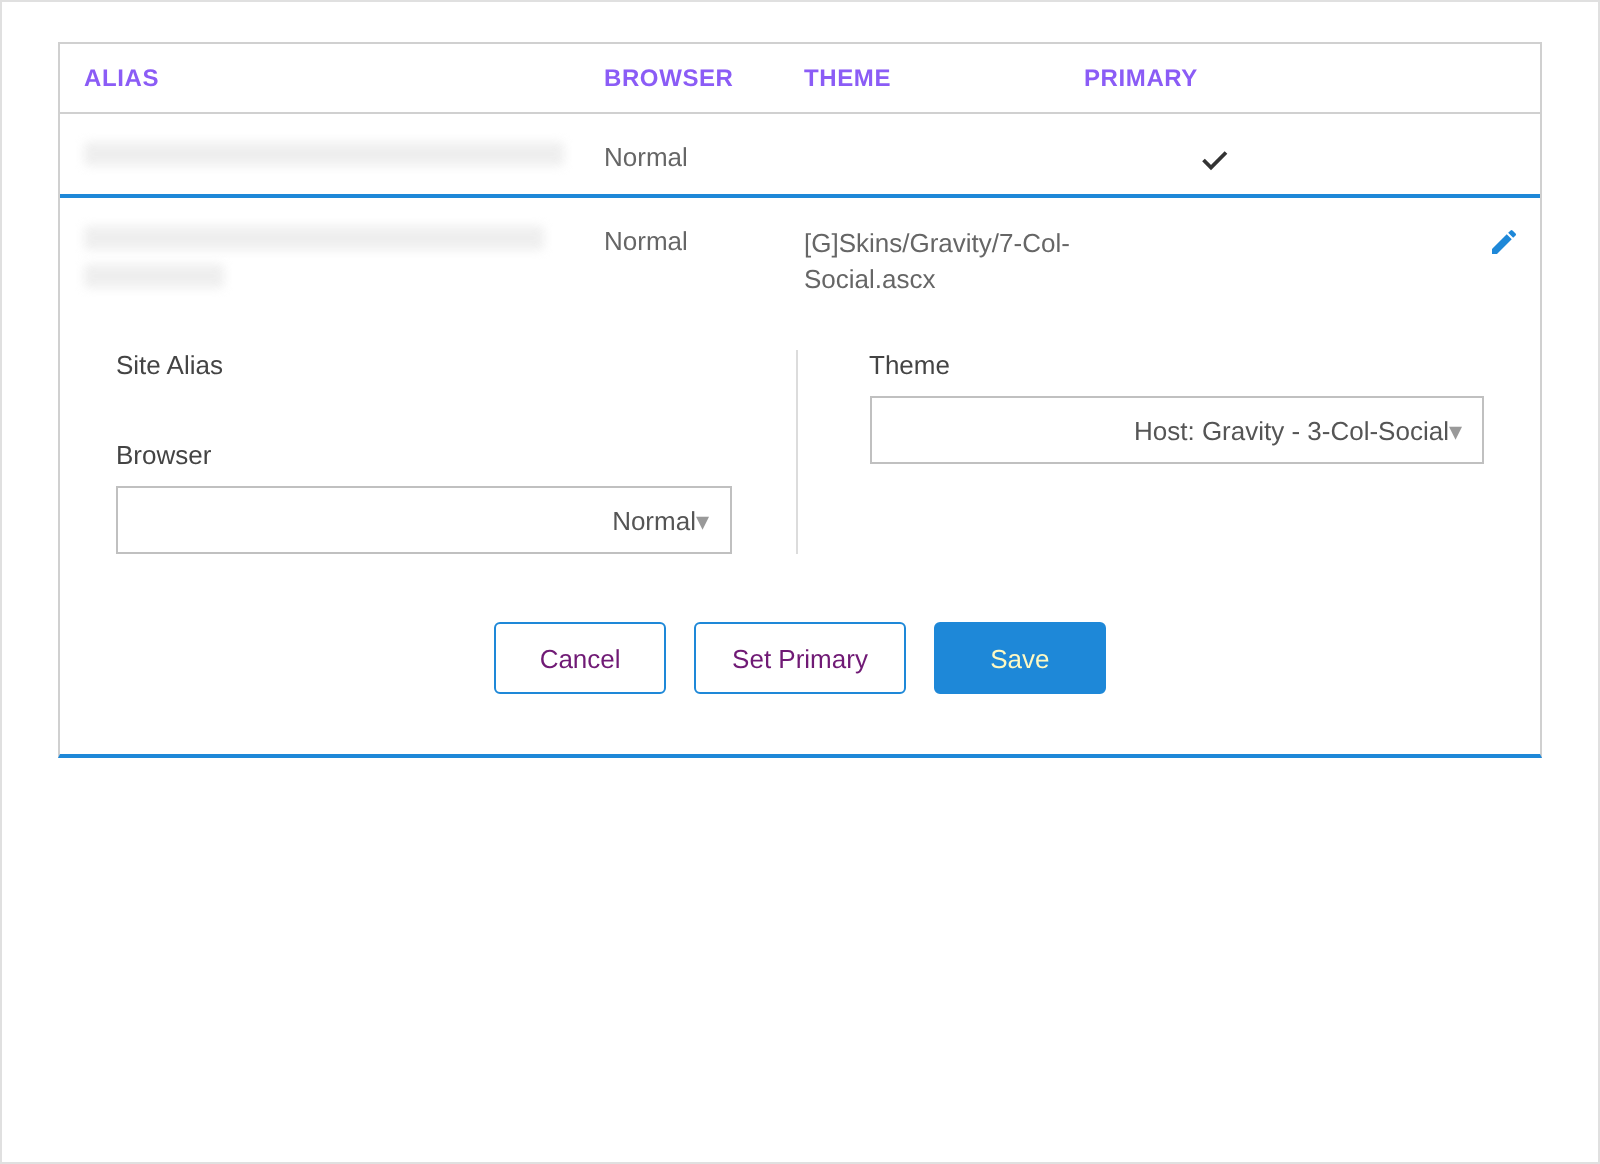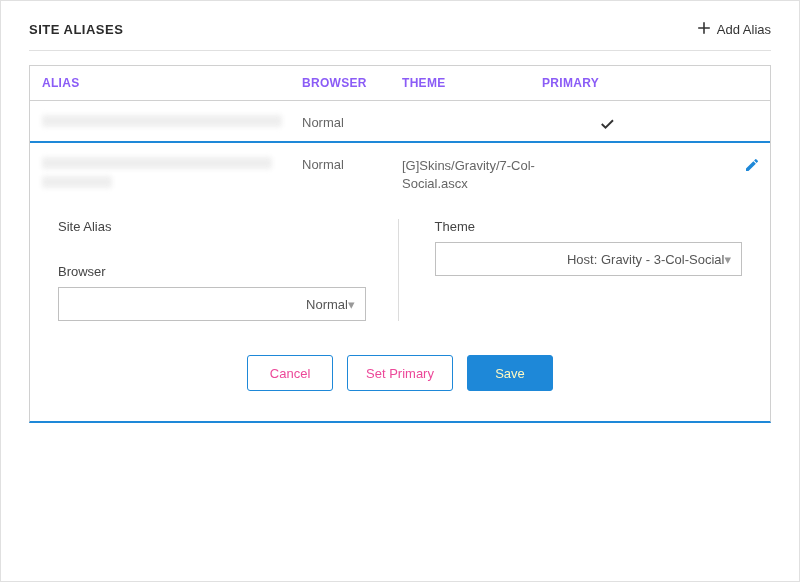--- a/index.html
+++ b/index.html
@@ -125,45 +125,34 @@
     min-width: 86px;
     height: 36px;
     padding: 0 18px;
     border-radius: 3px;
     font-size: 13px;
     cursor: pointer;
     display:inline-flex; align-items:center; justify-content:center;
   }
   .btn-outline {
     border: 1px solid #1e88d8;
-    color: #ec4899;
+    color: #701a75;
     background: #fff;
   }
   .btn-primary {
     border: 1px solid #1e88d8;
     background: #1e88d8;
     color: #fef9c3;
   }
 </style>
 </head>
 <body>
 
 <div class="panel">
 
-  <div class="header">
-    <span class="section-title">SITE ALIASES</span>
-    <a class="add-alias">
-      <span>
-        <svg viewBox="0 0 16 16">
-            <path d="M8 2v12M2 8h12" stroke="#333" stroke-width="1.8" fill="none" stroke-linecap="round"></path>
-          </svg>
-      </span>
-      <span>Add Alias</span>
-    </a>
-  </div>
 
   <div class="table">
     <div class="table-header">
       <span>ALIAS</span>
       <span>BROWSER</span>
       <span>THEME</span>
       <span>PRIMARY</span>
       <span></span>
     </div>
 

